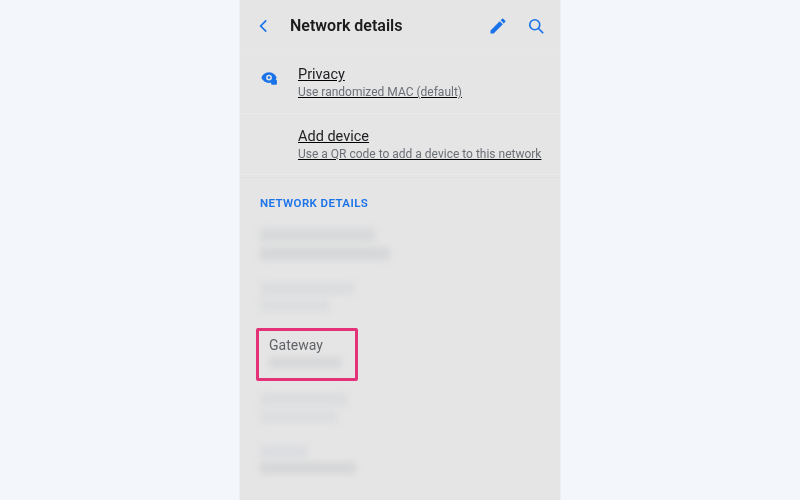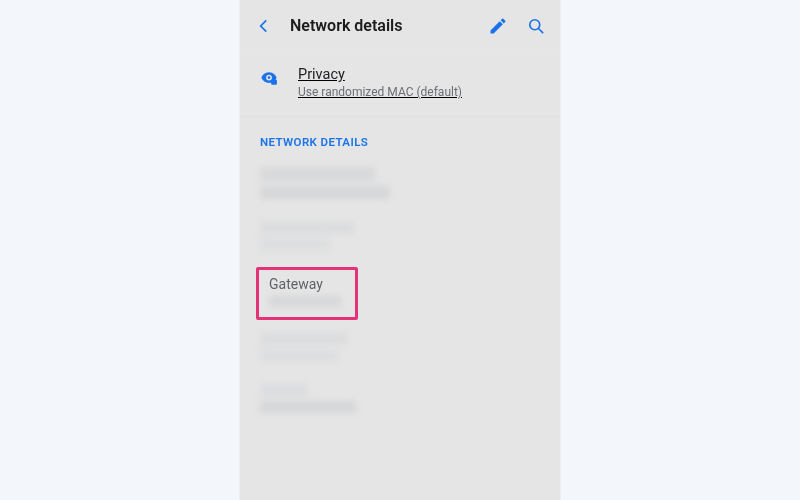--- a/index.html
+++ b/index.html
@@ -140,20 +140,26 @@
           <rect x="14.5" y="14" width="7" height="6" rx="1" fill="#1a73e8"></rect>
           <path d="M16.5 14v-1.2a1.5 1.5 0 0 1 3 0V14" fill="none" stroke="#1a73e8" stroke-width="1.4"></path>
         </svg>
       </div>
       <div class="text-col">
         <div class="item-title">Privacy</div>
         <div class="item-sub">Use randomized MAC (default)</div>
       </div>
     </div>
 
+    <div class="list-item no-icon">
+      <div class="text-col">
+        <div class="item-title">Add device</div>
+        <div class="item-sub">Use a QR code to add a device to this network</div>
+      </div>
+    </div>
 
     <div class="section-divider"></div>
 
     <div class="section-header">Network Details</div>
 
     <div class="detail-block">
       <div class="blur-lg"></div>
       <div class="blur-line" style="width:130px;height:13px;"></div>
     </div>
 

